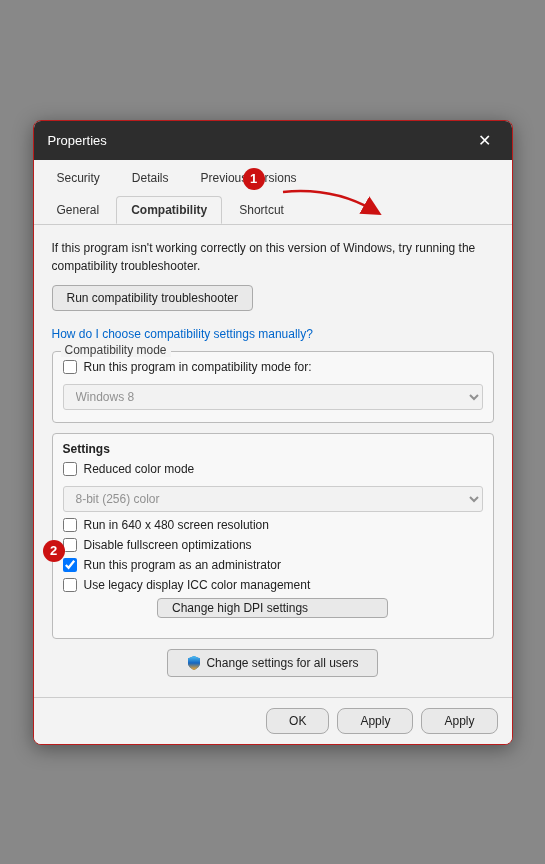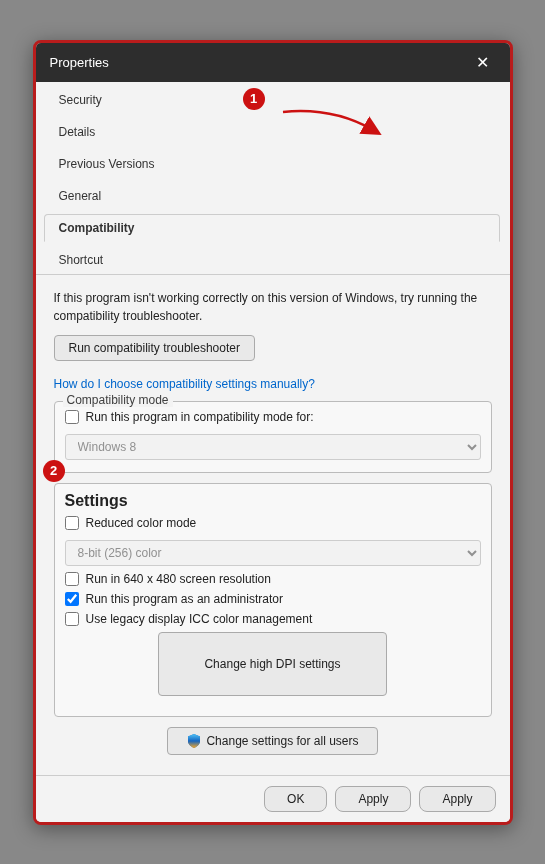--- a/index.html
+++ b/index.html
@@ -9,21 +9,21 @@
       display: flex;
       justify-content: center;
       align-items: center;
       width: 545px;
       height: 864px;
       overflow: hidden;
     }
     .window {
       width: 480px;
       background: #f3f3f3;
-      border: 3px solid #b91c1c;
+      border: 1px solid #b91c1c;
       border-radius: 8px;
       box-shadow: 0 4px 20px rgba(0,0,0,0.4);
       overflow: hidden;
     }
     .title-bar {
       background: #2d2d2d;
       color: #fff;
       display: flex;
       align-items: center;
       justify-content: space-between;
@@ -43,21 +43,21 @@
       border-radius: 4px;
     }
 
     .tabs-row {
       background: #f3f3f3;
       border-bottom: 1px solid #ccc;
       padding: 0 8px;
     }
     .tabs-row-top, .tabs-row-bottom {
       display: flex;
-      flex-direction: column;
+      flex-direction: row;
     }
     .tab {
       padding: 6px 14px;
       font-size: 12px;
       cursor: pointer;
       border: 1px solid transparent;
       margin-top: 4px;
       margin-right: 2px;
       background: none;
       border-radius: 4px 4px 0 0;
@@ -87,23 +87,23 @@
       padding: 5px 14px;
       font-size: 12px;
       background: #e9e9e9;
       border: 1px solid #aaa;
       border-radius: 4px;
       cursor: pointer;
       color: #222;
     }
     .btn-full {
       width: 100%;
-      text-align: center;
+      text-align: left;
       display: block;
-      padding: 24px 14px;
+      padding: 2px 14px;
     }
     .link {
       color: #0066cc;
       font-size: 12px;
       cursor: pointer;
       text-decoration: none;
       display: inline-block;
       margin: 8px 0 10px 0;
     }
 
@@ -153,21 +153,21 @@
 
     .settings-group {
       border: 1px solid #bbb;
       border-radius: 4px;
       padding: 8px 10px 10px 10px;
       margin-bottom: 10px;
       background: #f8f8f8;
       position: relative;
     }
     .settings-label {
-      font-size: 16px;
+      font-size: 12px;
       font-weight: 600;
       color: #222;
       margin-bottom: 6px;
     }
 
     .bottom-btn-row {
       display: flex;
       justify-content: center;
       margin: 6px 0 10px 0;
     }
@@ -302,20 +302,24 @@
           <option>8-bit (256) color</option>
         </select>
 
         
         <div class="checkbox-row">
           <input type="checkbox" style="">
           <label>Run in 640 x 480 screen resolution</label>
         </div>
 
         
+        <div class="checkbox-row">
+          <input type="checkbox" style="">
+          <label>Disable fullscreen optimizations</label>
+        </div>
 
         
         <div class="checkbox-row">
           <input type="checkbox" checked="" style="">
           <label>Run this program as an administrator</label>
         </div>
 
         
 
         

